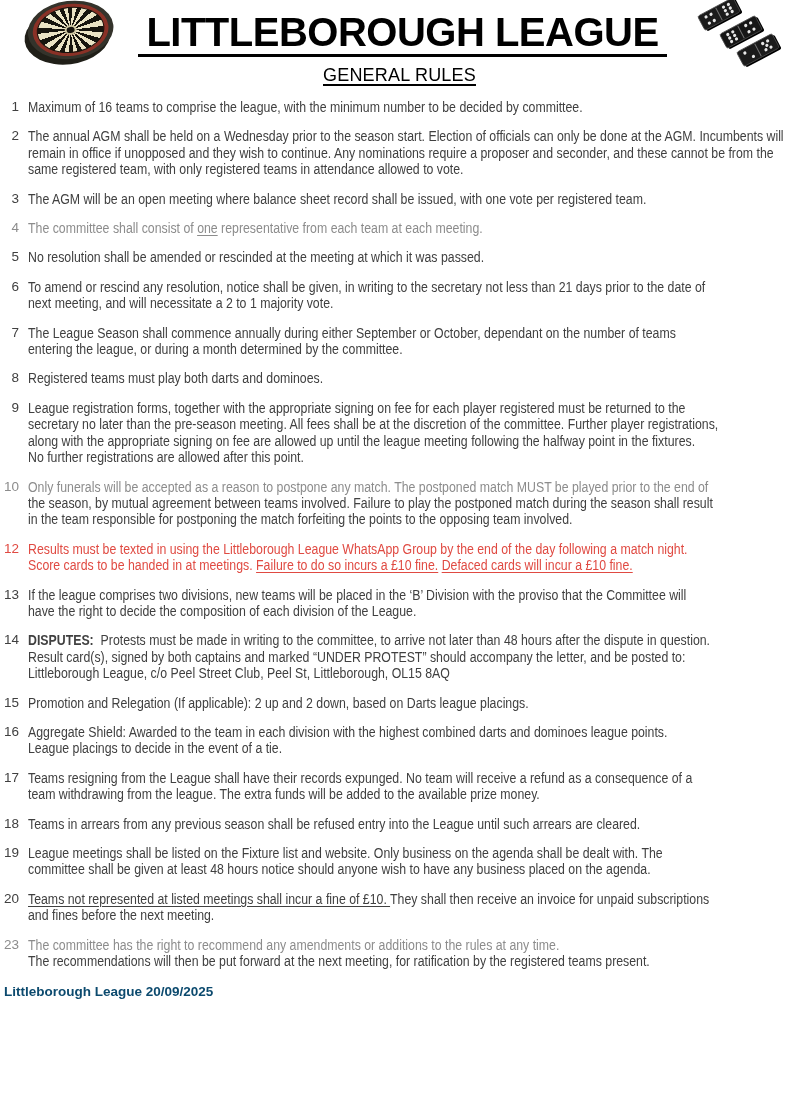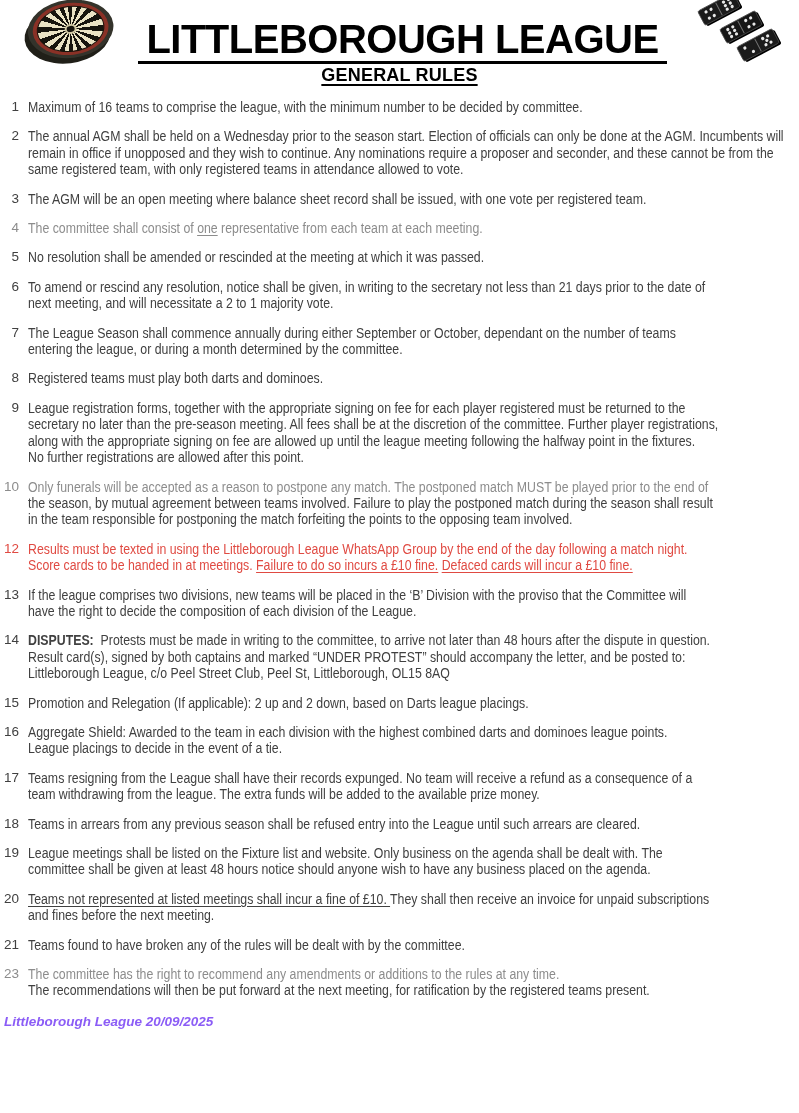--- a/index.html
+++ b/index.html
@@ -6,33 +6,33 @@
   html, body {
     margin: 0; padding: 0;
     width: 799px; height: 1113px;
     background: #ffffff;
     font-family: "Liberation Sans", sans-serif;
     overflow: hidden;
   }
   :root { --c-body:#404040; --c-muted:#8c8c8c; --c-red:#e04a42; --c-heading:#000000; }
 
   
-  .header { display: flex; align-items: flex-end; padding: 2px 10px 0 24px; height: 64px; }
+  .header { display: flex; align-items: center; padding: 2px 10px 0 24px; height: 64px; }
   .title-wrap { flex: 1; text-align: center; padding-top: 2px; }
   .title {
     display: inline-block;
     font-size: 40px; font-weight: bold; letter-spacing: -0.5px;
     color: var(--c-heading);
     border-bottom: 3px solid #000;
     padding: 0 8px 2px 8px;
     line-height: 1.0;
   }
   .subtitle-wrap { text-align: center; margin-top: 1px; }
   .subtitle {
-    font-size: 18px; font-weight: bold; color: var(--c-heading);
+    font-size: 18px; font-weight: normal; color: var(--c-heading);
     text-decoration: underline; text-decoration-thickness: 2px; text-underline-offset: 3px;
     letter-spacing: 0.2px;
     text-align: center;
   }
 
   
   .dartboard { position: relative; width: 92px; height: 64px; transform: rotate(-7deg); flex: 0 0 auto; }
   .db-back  { position:absolute; left:0;  top:7px;  width:86px; height:56px; background:#201f18; border-radius:50%; }
   .db-rim   { position:absolute; left:4px; top:0;    width:86px; height:58px; background:#34332b; border-radius:50%; }
   .db-red   { position:absolute; left:9px; top:3px;  width:76px; height:52px; background:#8a3126; border-radius:50%; }
@@ -57,21 +57,21 @@
     white-space: pre;
     font-size: 14px; line-height: 16.4px; color: var(--c-body);
     transform: scaleX(0.88); transform-origin: 0 50%;
   }
   .u { text-decoration: underline; text-underline-offset: 2px; }
   .b { font-weight: bold; }
   .c-muted { color: var(--c-muted); }
   .c-red   { color: var(--c-red); }
 
   
-  .footer { margin: 15px 0 0 4px; font-weight: bold; font-size: 13.5px; color: #8b5cf6; font-style: italic; }
+  .footer { margin: 15px 0 0 4px; font-weight: bold; font-size: 13.5px; color: #0c4a6e; }
 </style>
 </head>
 <body>
 
 <div class="header">
   <div class="dartboard">
     <div class="db-back"></div>
       <div class="db-rim"></div>
       <div class="db-red"></div>
     <div class="db-face"></div>
@@ -281,26 +281,20 @@
   </div>
 
   <div class="rule">
     <div class="rule-num">20</div>
     <div class="rule-text">
         <div class="rule-line"><span class="u">Teams not represented at listed meetings shall incur a fine of £10. </span><span>They shall then receive an invoice for unpaid subscriptions</span></div>
         <div class="rule-line"><span>and fines before the next meeting.</span></div>
       </div>
   </div>
 
-  <div class="rule">
-    <div class="rule-num">21</div>
-    <div class="rule-text">
-        <div class="rule-line"><span>Teams found to have broken any of the rules will be dealt with by the committee.</span></div>
-      </div>
-  </div>
 
 
   <div class="rule">
     <div class="rule-num c-muted">23</div>
     <div class="rule-text">
         <div class="rule-line"><span class="c-muted">The committee has the right to recommend any amendments or additions to the rules at any time.</span></div>
         <div class="rule-line"><span>The recommendations will then be put forward at the next meeting, for ratification by the registered teams present.</span></div>
       </div>
   </div>
 </div>

